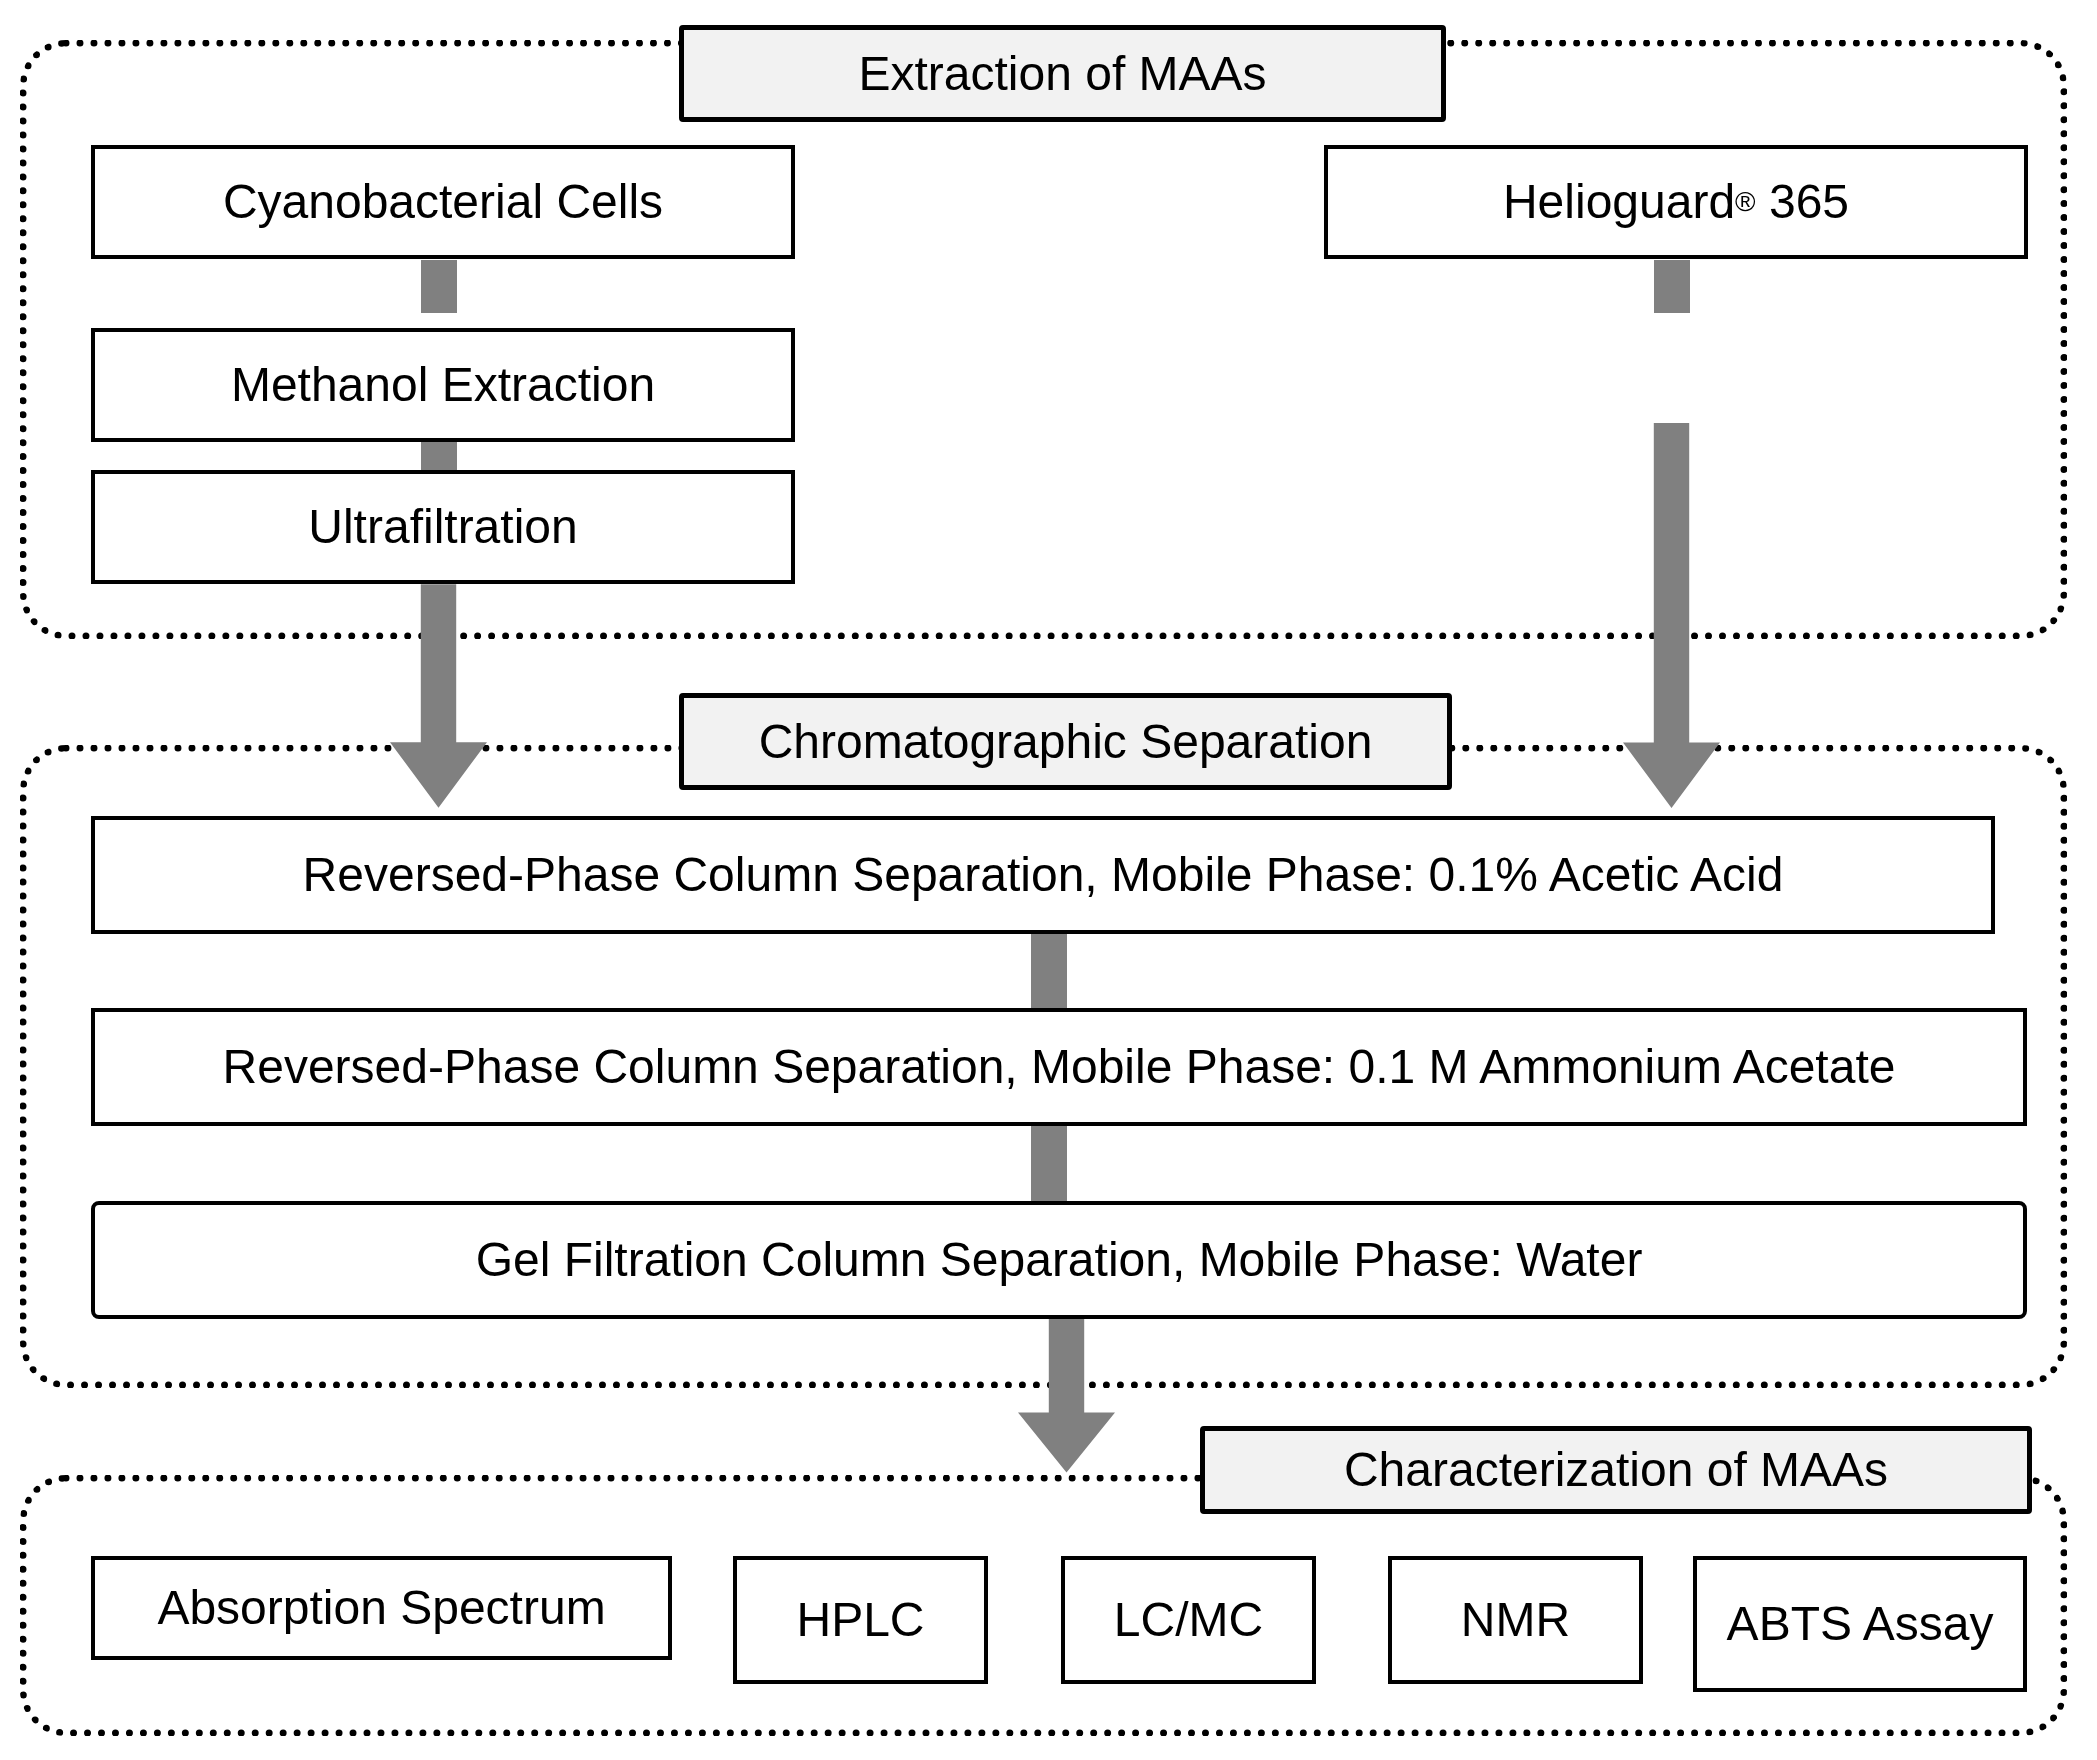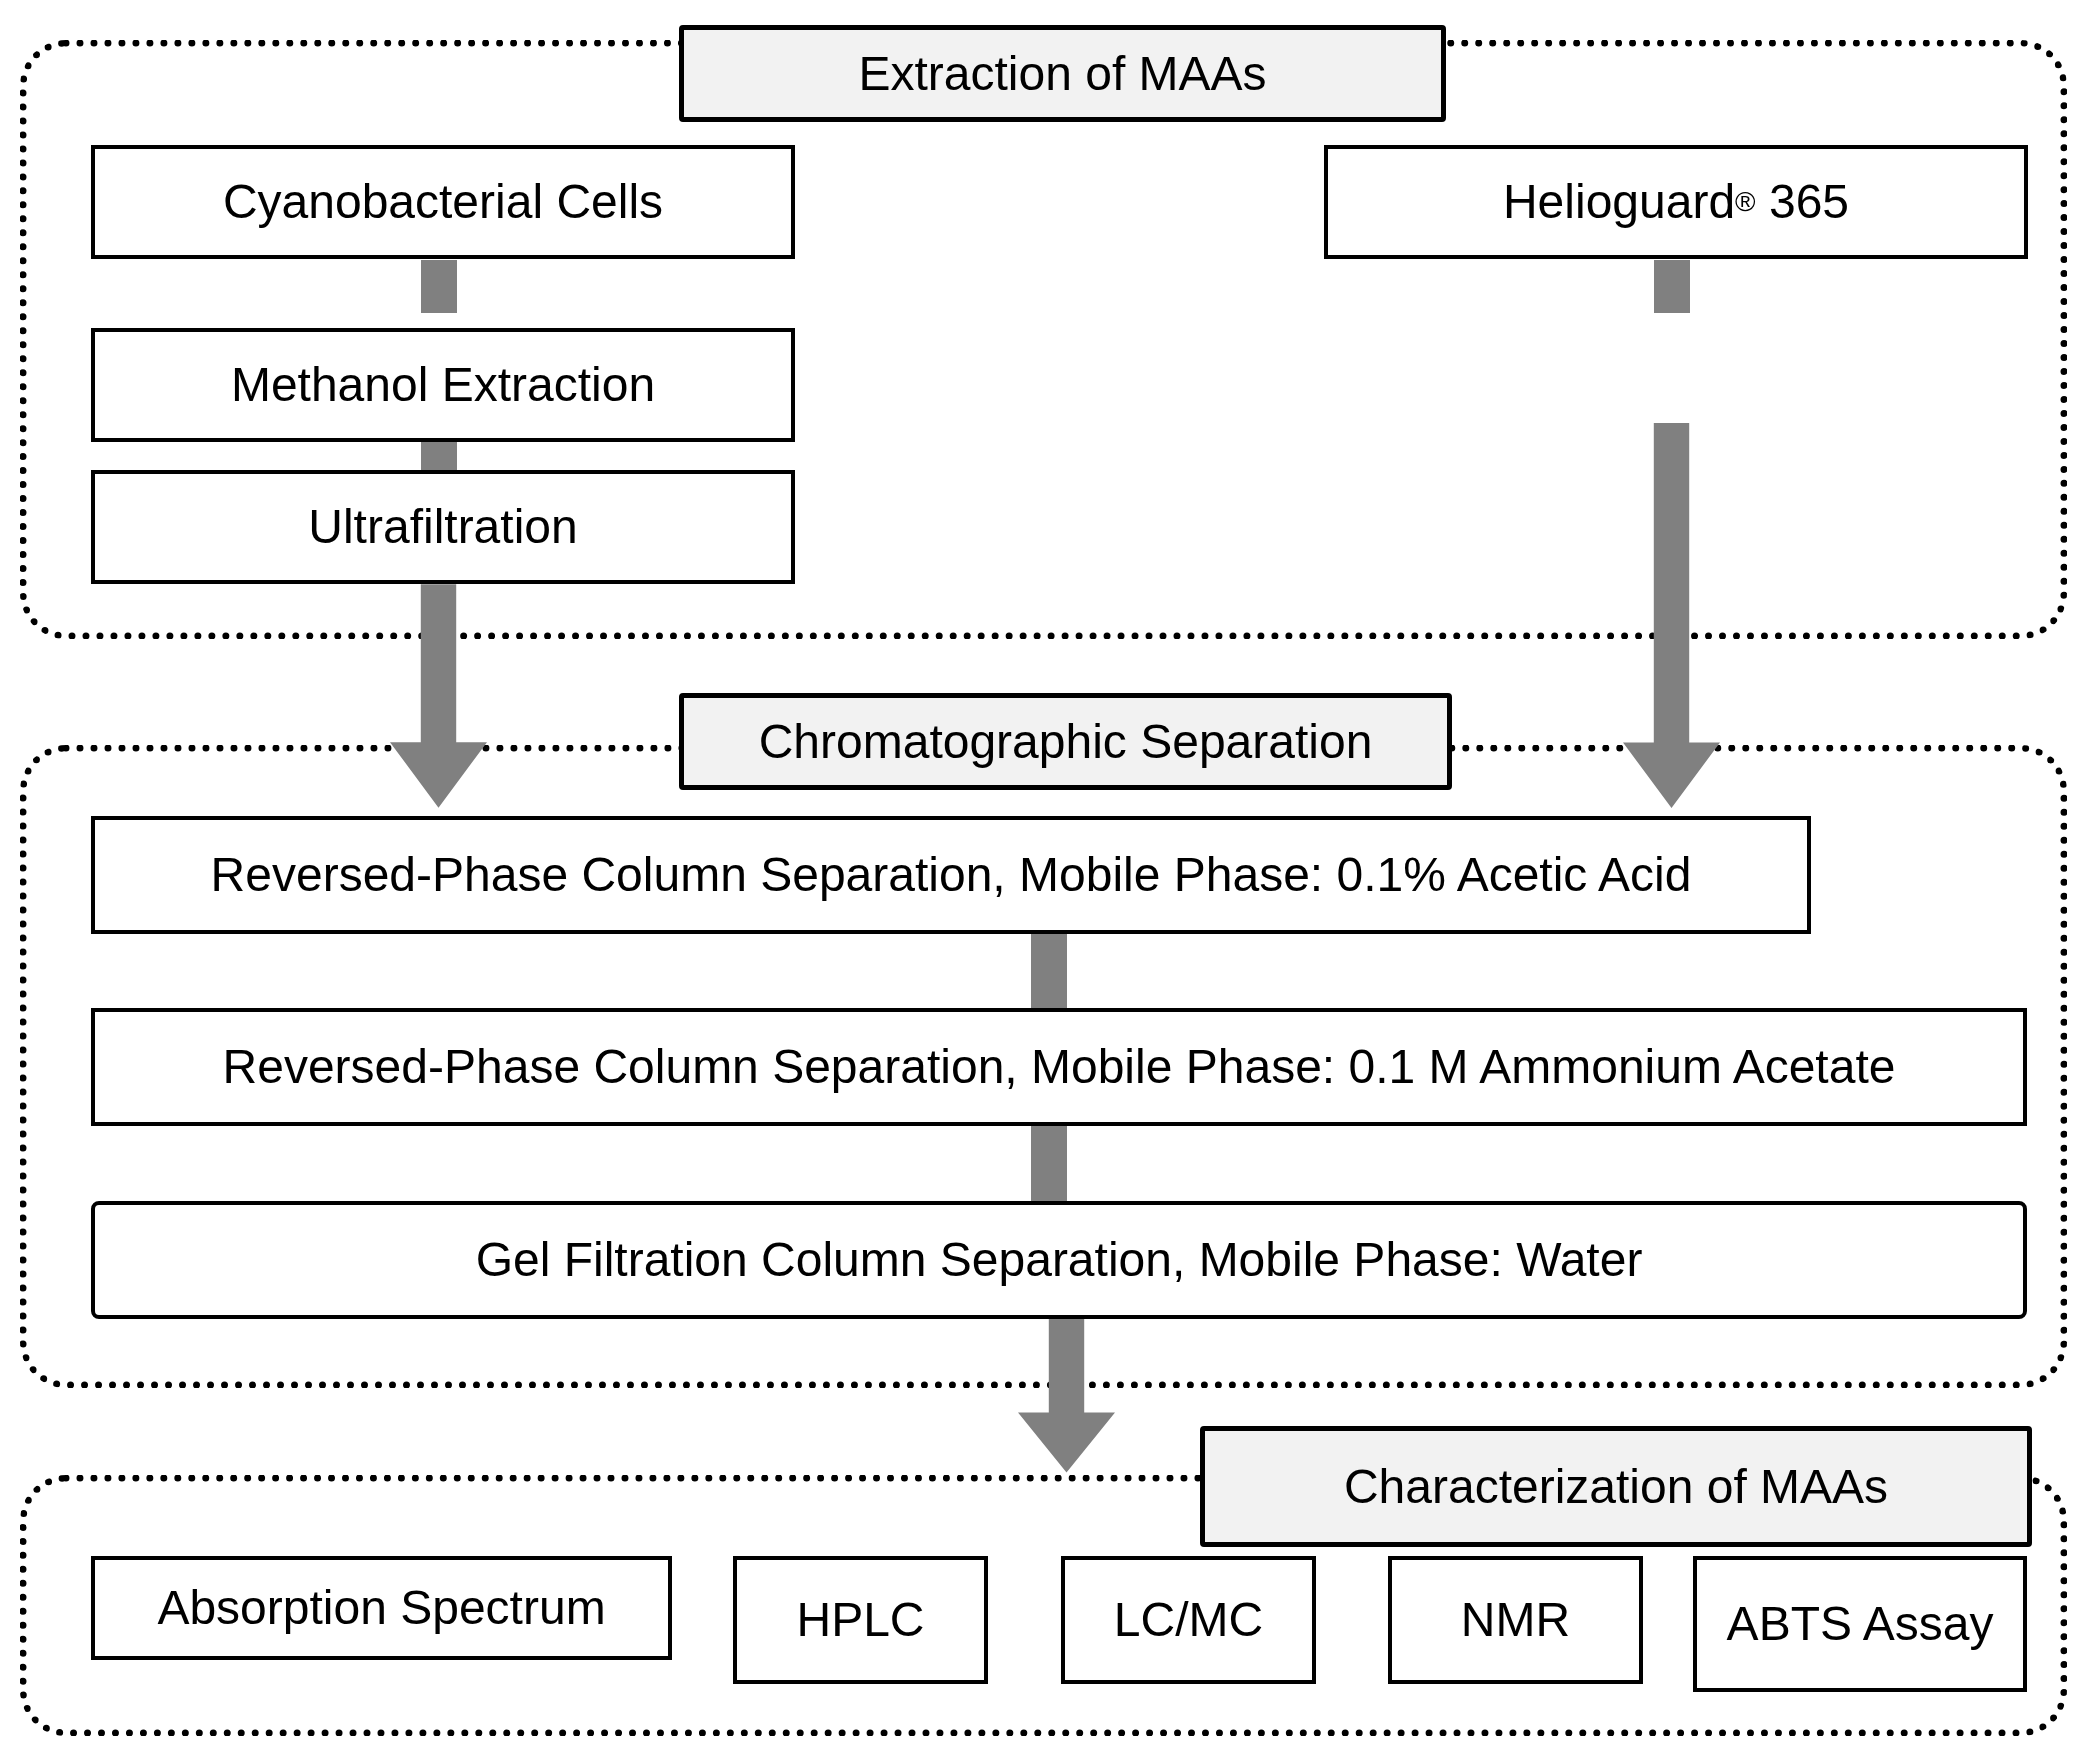--- a/index.html
+++ b/index.html
@@ -114,39 +114,39 @@
   <div class="arrow" style="left:1623px; top:422px; width:97px; height:387px;">
     <svg width="97" height="387" viewBox="0 0 126 500" xmlns="http://www.w3.org/2000/svg">
       <polygon points="40,0 86,0 86,415 126,415 63,500 0,415 40,415" fill="#808080"></polygon>
     </svg>
   </div>
 
   <div class="section-frame" style="left:20px; top:745px; width:2047px; height:643px;"></div>
 
   <div class="pill" style="left:679px; top:693px; width:773px; height:97px;">Chromatographic Separation</div>
 
-  <div class="box wide-text" style="left:91px; top:816px; width:1720px; height:118px;">Reversed-Phase Column Separation, Mobile Phase: 0.1% Acetic Acid</div>
+  <div class="box wide-text" style="left:91px; top:816px; width:1904px; height:118px;">Reversed-Phase Column Separation, Mobile Phase: 0.1% Acetic Acid</div>
 
   <div class="connector" style="left:1031px; top:933px; width:36px; height:80px;"></div>
 
   <div class="box wide-text" style="left:91px; top:1008px; width:1936px; height:118px;">Reversed-Phase Column Separation, Mobile Phase: 0.1 M Ammonium Acetate</div>
 
   <div class="connector" style="left:1031px; top:1126px; width:36px; height:80px;"></div>
 
   <div class="box wide-text" style="left:91px; top:1201px; width:1936px; height:118px;border-radius:8px;">Gel Filtration Column Separation, Mobile Phase: Water</div>
 
   <div class="arrow" style="left:1018px; top:1318px; width:97px; height:155px;">
     <svg width="97" height="155" viewBox="0 0 126 200" xmlns="http://www.w3.org/2000/svg">
       <polygon points="40,0 86,0 86,122 126,122 63,200 0,122 40,122" fill="#808080"></polygon>
     </svg>
   </div>
 
   <div class="section-frame" style="left:20px; top:1475px; width:2047px; height:261px;"></div>
 
-  <div class="pill" style="left:1200px; top:1426px; width:832px; height:121px;">Characterization of MAAs</div>
+  <div class="pill" style="left:1200px; top:1426px; width:832px; height:88px;">Characterization of MAAs</div>
 
   <div class="box" style="left:91px; top:1556px; width:581px; height:104px;">Absorption Spectrum</div>
 
   <div class="box" style="left:733px; top:1556px; width:255px; height:128px;">HPLC</div>
 
   <div class="box" style="left:1061px; top:1556px; width:255px; height:128px;">LC/MC</div>
 
   <div class="box" style="left:1388px; top:1556px; width:255px; height:128px;">NMR</div>
 
   <div class="box" style="left:1693px; top:1556px; width:334px; height:136px;">ABTS Assay</div>

